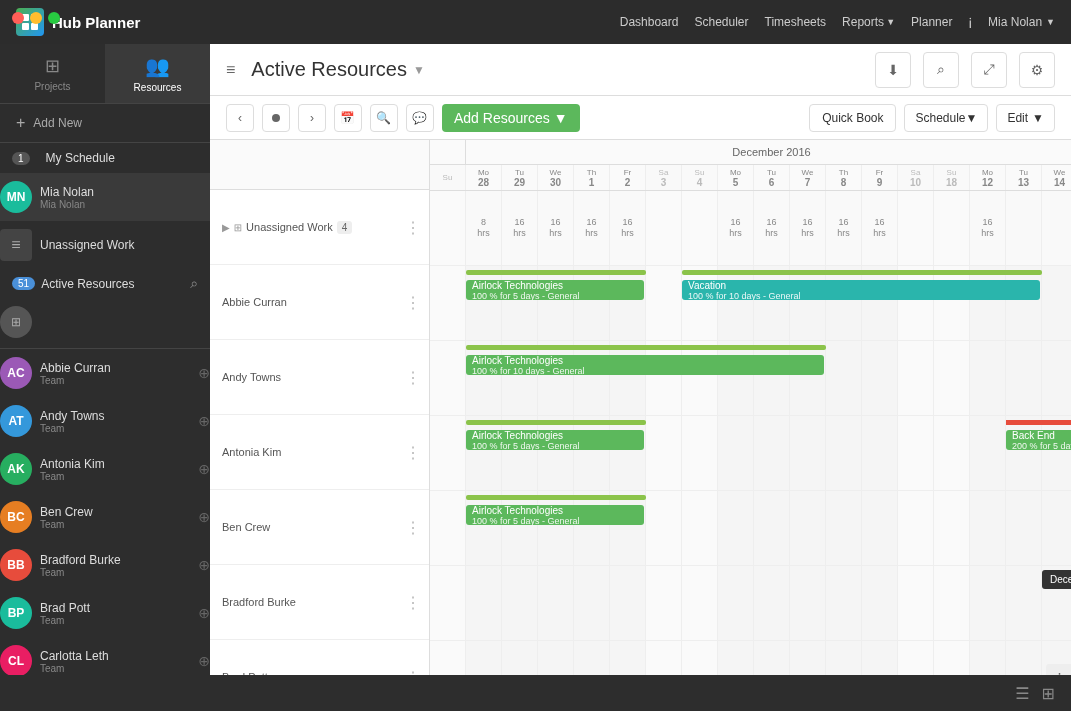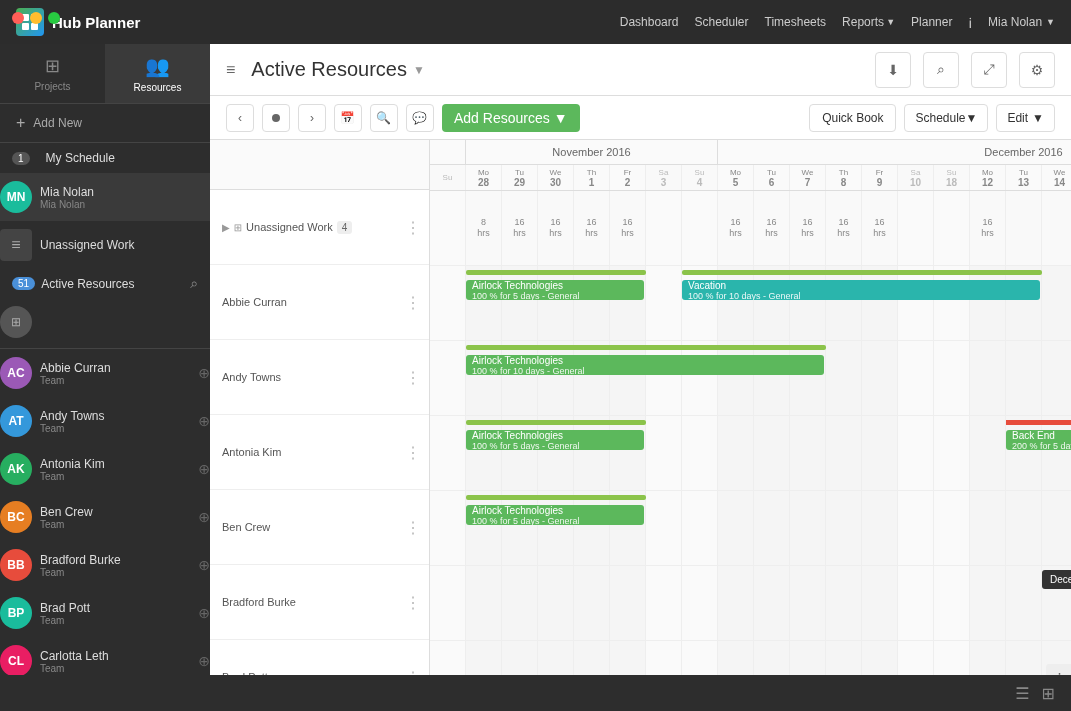--- a/index.html
+++ b/index.html
@@ -366,21 +366,20 @@
           <span style="font-size:11px;color:#555;">Brad Pott</span>
           <span class="row-menu">⋮</span>
         </div>
 
       </div>
 
       <div class="calendar-grid">
 
         <div style="display:flex;background:#fafafa;border-bottom:1px solid #ddd;height:25px;min-width:900px;">
           <div style="width:36px;flex-shrink:0;background:#fafafa;border-right:1px solid #ddd;"></div>
-          <div class="month-header" style="width:252px;">November 2016</div>
           <div class="month-header" style="width:612px;">December 2016</div>
         </div>
 
         <div style="display:flex;background:#fafafa;border-bottom:1px solid #ddd;height:26px;min-width:900px;">
           <div class="day-header weekend">
               <span class="day-name">Su</span>
             </div>
           <div class="day-header">
               <span class="day-name">Mo</span>
               <span class="day-number">28</span>

